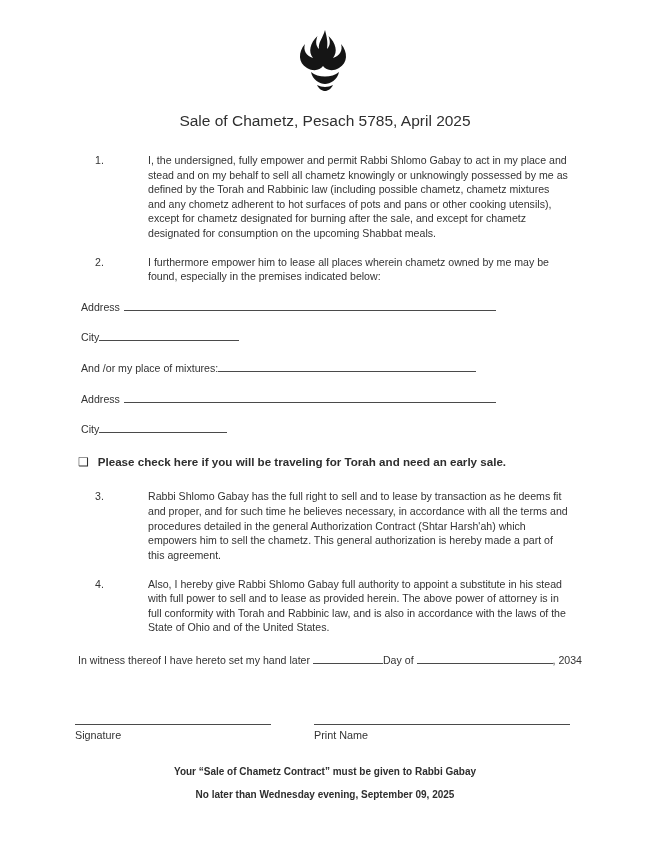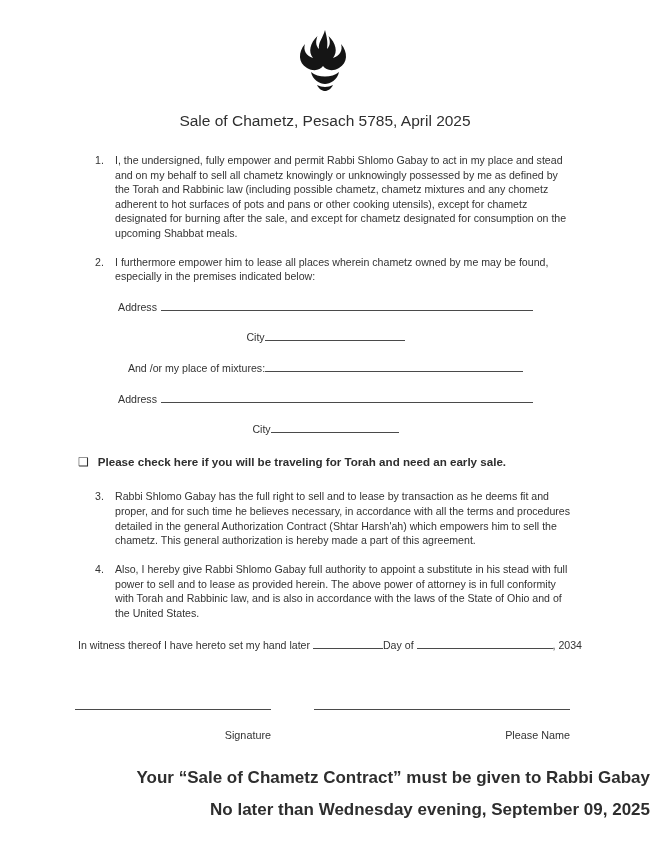--- a/index.html
+++ b/index.html
@@ -19,27 +19,27 @@
   .title {
     margin: 14px 0 0 0;
     text-align: center;
     font-size: 15.5px;
     font-weight: 400;
     color: #2f2f2f;
   }
   .clauses { margin: 0 80px 0 95px; }
   .clause { display: flex; }
   .clause .num { width: 20px; flex: 0 0 20px; }
-  .clause .txt { flex: 1; }
+  .clause .txt { flex: 1; margin-left: 33px; }
   .clause.c1 { margin-top: 22px; }
   .clause.c2 { margin-top: 14px; }
   .clause.c3 { margin-top: 19px; }
   .clause.c4 { margin-top: 14px; }
 
-  .field-line { margin: 14px 80px 0 81px; white-space: nowrap; text-align: center; }
+  .field-line { margin: 14px 80px 0 81px; white-space: nowrap; }
   .blank {
     display: inline-block;
     border-bottom: 1px solid #4a4a4a;
     height: 12px;
     vertical-align: baseline;
   }
   .blank.addr { width: 372px; margin-left: 4px; }
   .blank.city1 { width: 140px; }
   .blank.biz { width: 258px; }
   .blank.city2 { width: 128px; }
@@ -61,23 +61,23 @@
   .witness { margin: 16px 80px 0 78px; white-space: nowrap; }
 
   .sig-row {
     margin: 44px 80px 0 75px;
     display: flex;
     justify-content: space-between;
   }
   .sig-col.left { width: 196px; }
   .sig-col.right { width: 256px; }
   .sig-line { border-bottom: 1px solid #4a4a4a; height: 12px; }
-  .sig-label { text-align: right; margin-top: 18px; font-size: 10.8px; }
+  .sig-label { text-align: left; margin-top: 3px; font-size: 10.8px; }
 
-  .footer { text-align: right; font-weight: 700; font-size: 17px; color: #2e2e2e; }
+  .footer { text-align: center; font-weight: 700; font-size: 10px; color: #2e2e2e; }
   .footer .f1 { margin-top: 23px; }
   .footer .f2 { margin-top: 9px; }
 </style>
 </head>
 <body>
 
 <div class="page">
 
   <div class="logo">
     <svg width="70" height="62" viewBox="0 0 70 62" aria-hidden="true">
@@ -143,21 +143,21 @@
     <span>In witness thereof I have hereto set my hand later </span><span class="blank day"></span><span>Day of </span><span class="blank dayof"></span><span>, 2034</span>
   </div>
 
   <div class="sig-row">
     <div class="sig-col left">
       <div class="sig-line"></div>
       <div class="sig-label">Signature</div>
     </div>
     <div class="sig-col right">
       <div class="sig-line"></div>
-      <div class="sig-label">Please Name</div>
+      <div class="sig-label">Print Name</div>
     </div>
   </div>
 
   <div class="footer">
     <div class="f1">Your “Sale of Chametz Contract” must be given to Rabbi Gabay</div>
     <div class="f2">No later than Wednesday evening, September 09, 2025</div>
   </div>
 
 </div>
 

